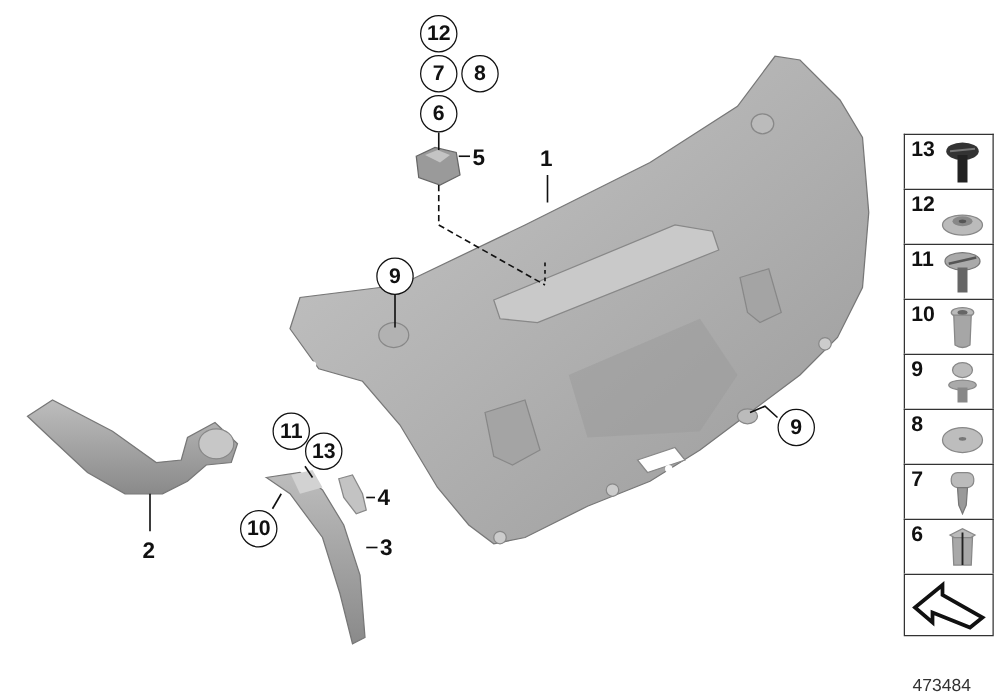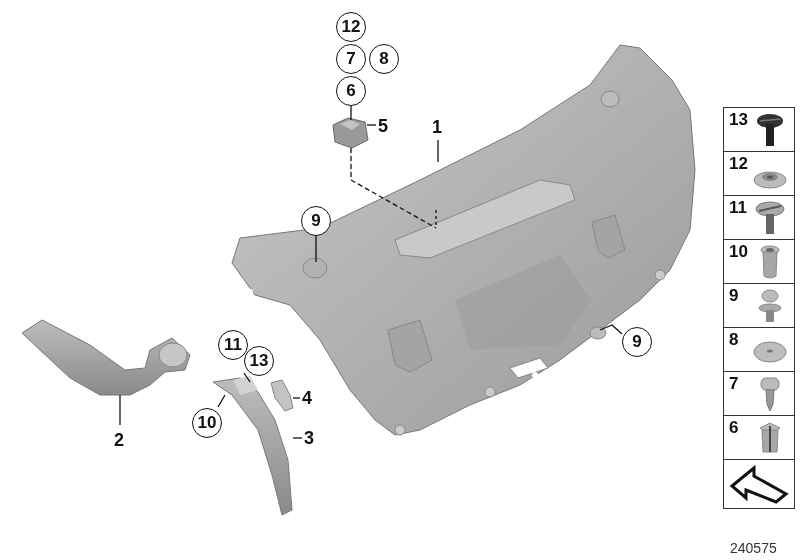--- a/index.html
+++ b/index.html
@@ -171,14 +171,14 @@
         <line x1="18" y1="6" x2="18" y2="32" stroke="#222" stroke-width="1.5"></line>
       </svg>
     </div>
     <div class="legend-cell arrow-cell">
       <svg style="position:absolute;left:4px;top:4px" width="62" height="42" viewBox="0 0 62 42">
         <path d="M4,22 L26,4 L26,12 L58,30 L48,38 L18,26 L18,34 Z" fill="#fff" stroke="#111" stroke-width="3"></path>
       </svg>
     </div>
   </div>
 
-  <span class="ref-number">240575</span>
+  <span class="ref-number">473484</span>
 </div>
 
 </body></html>

